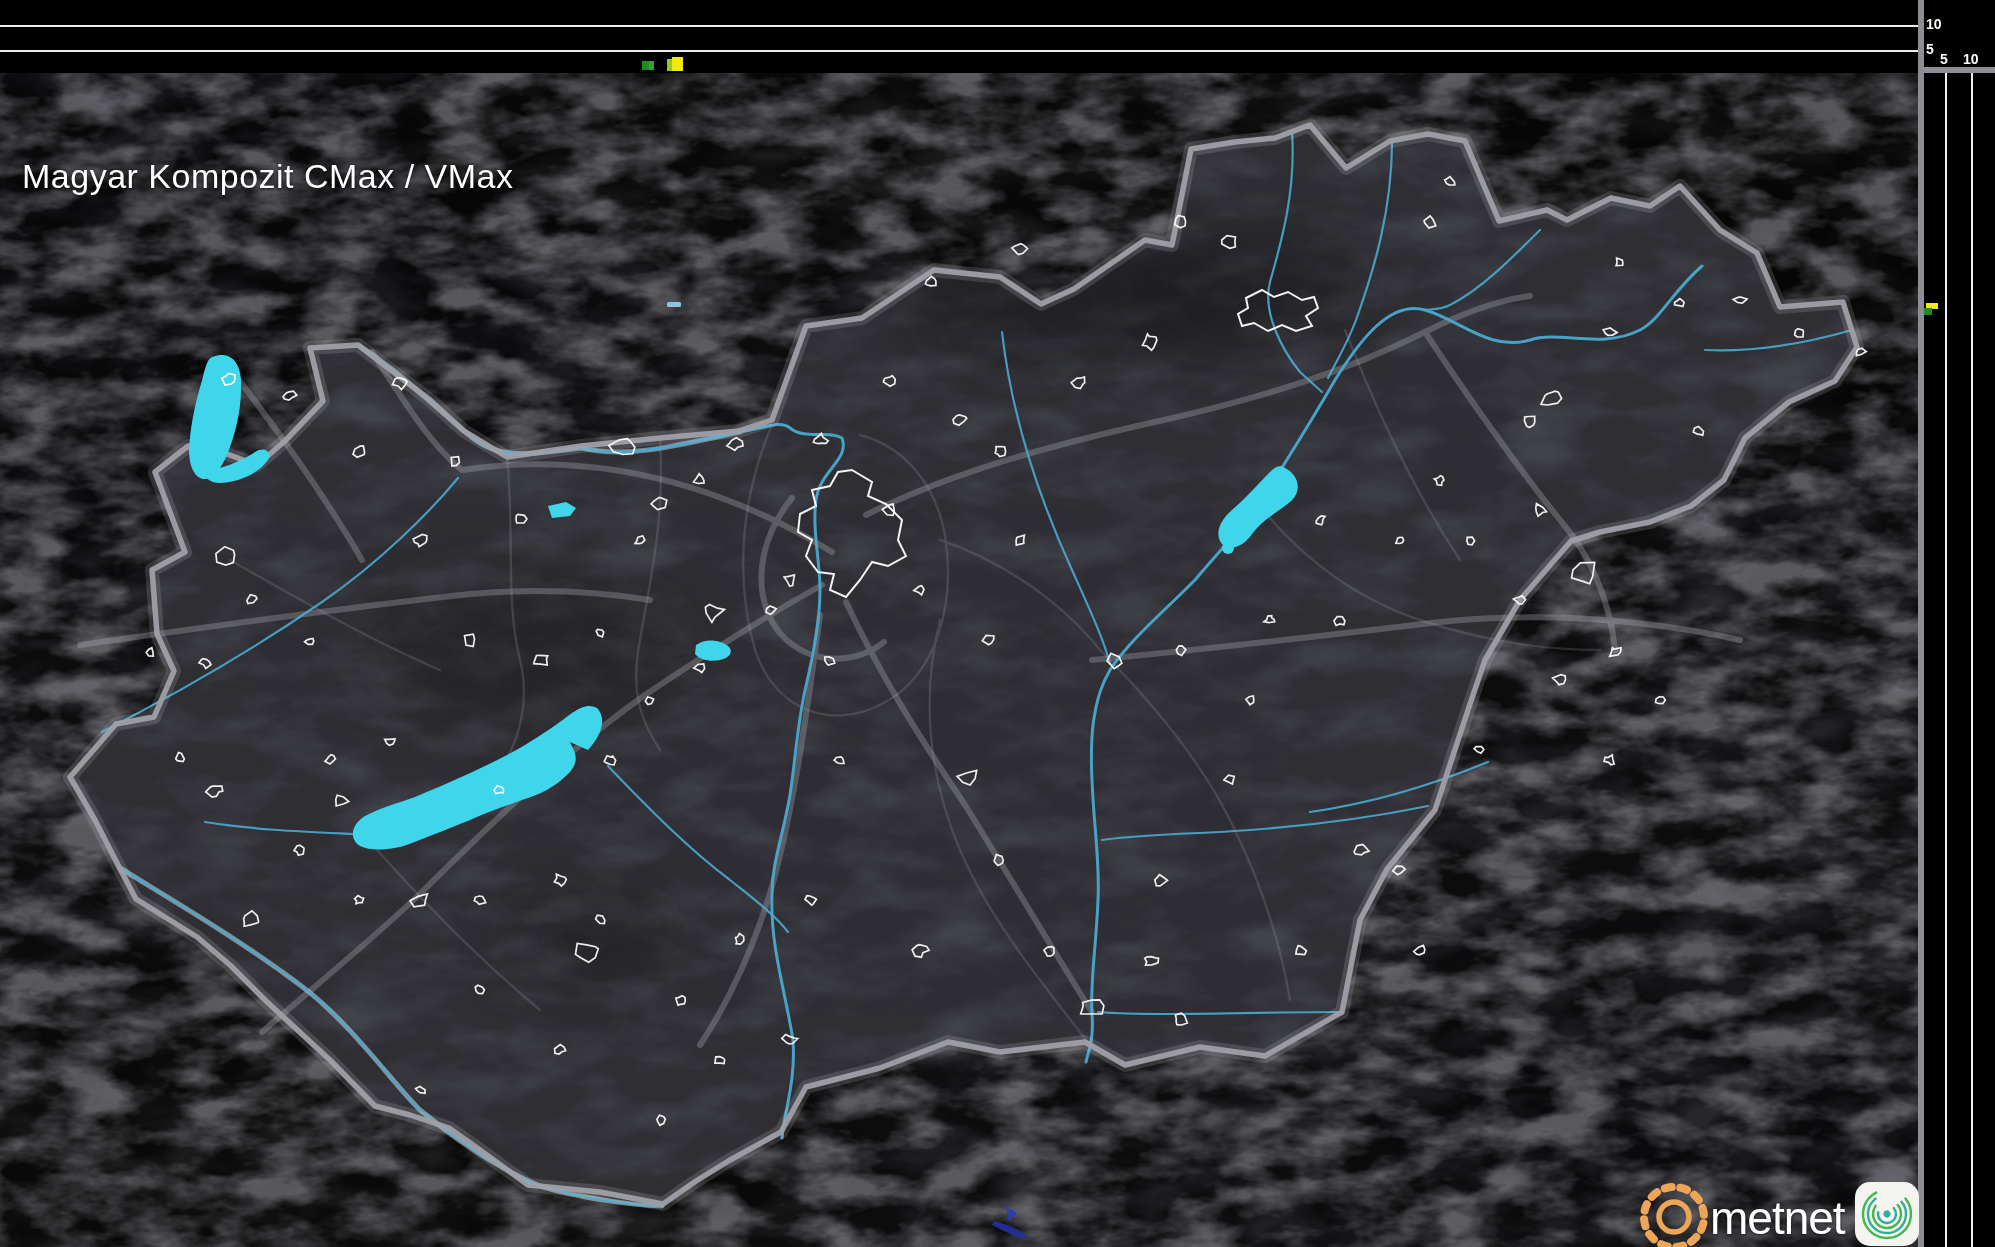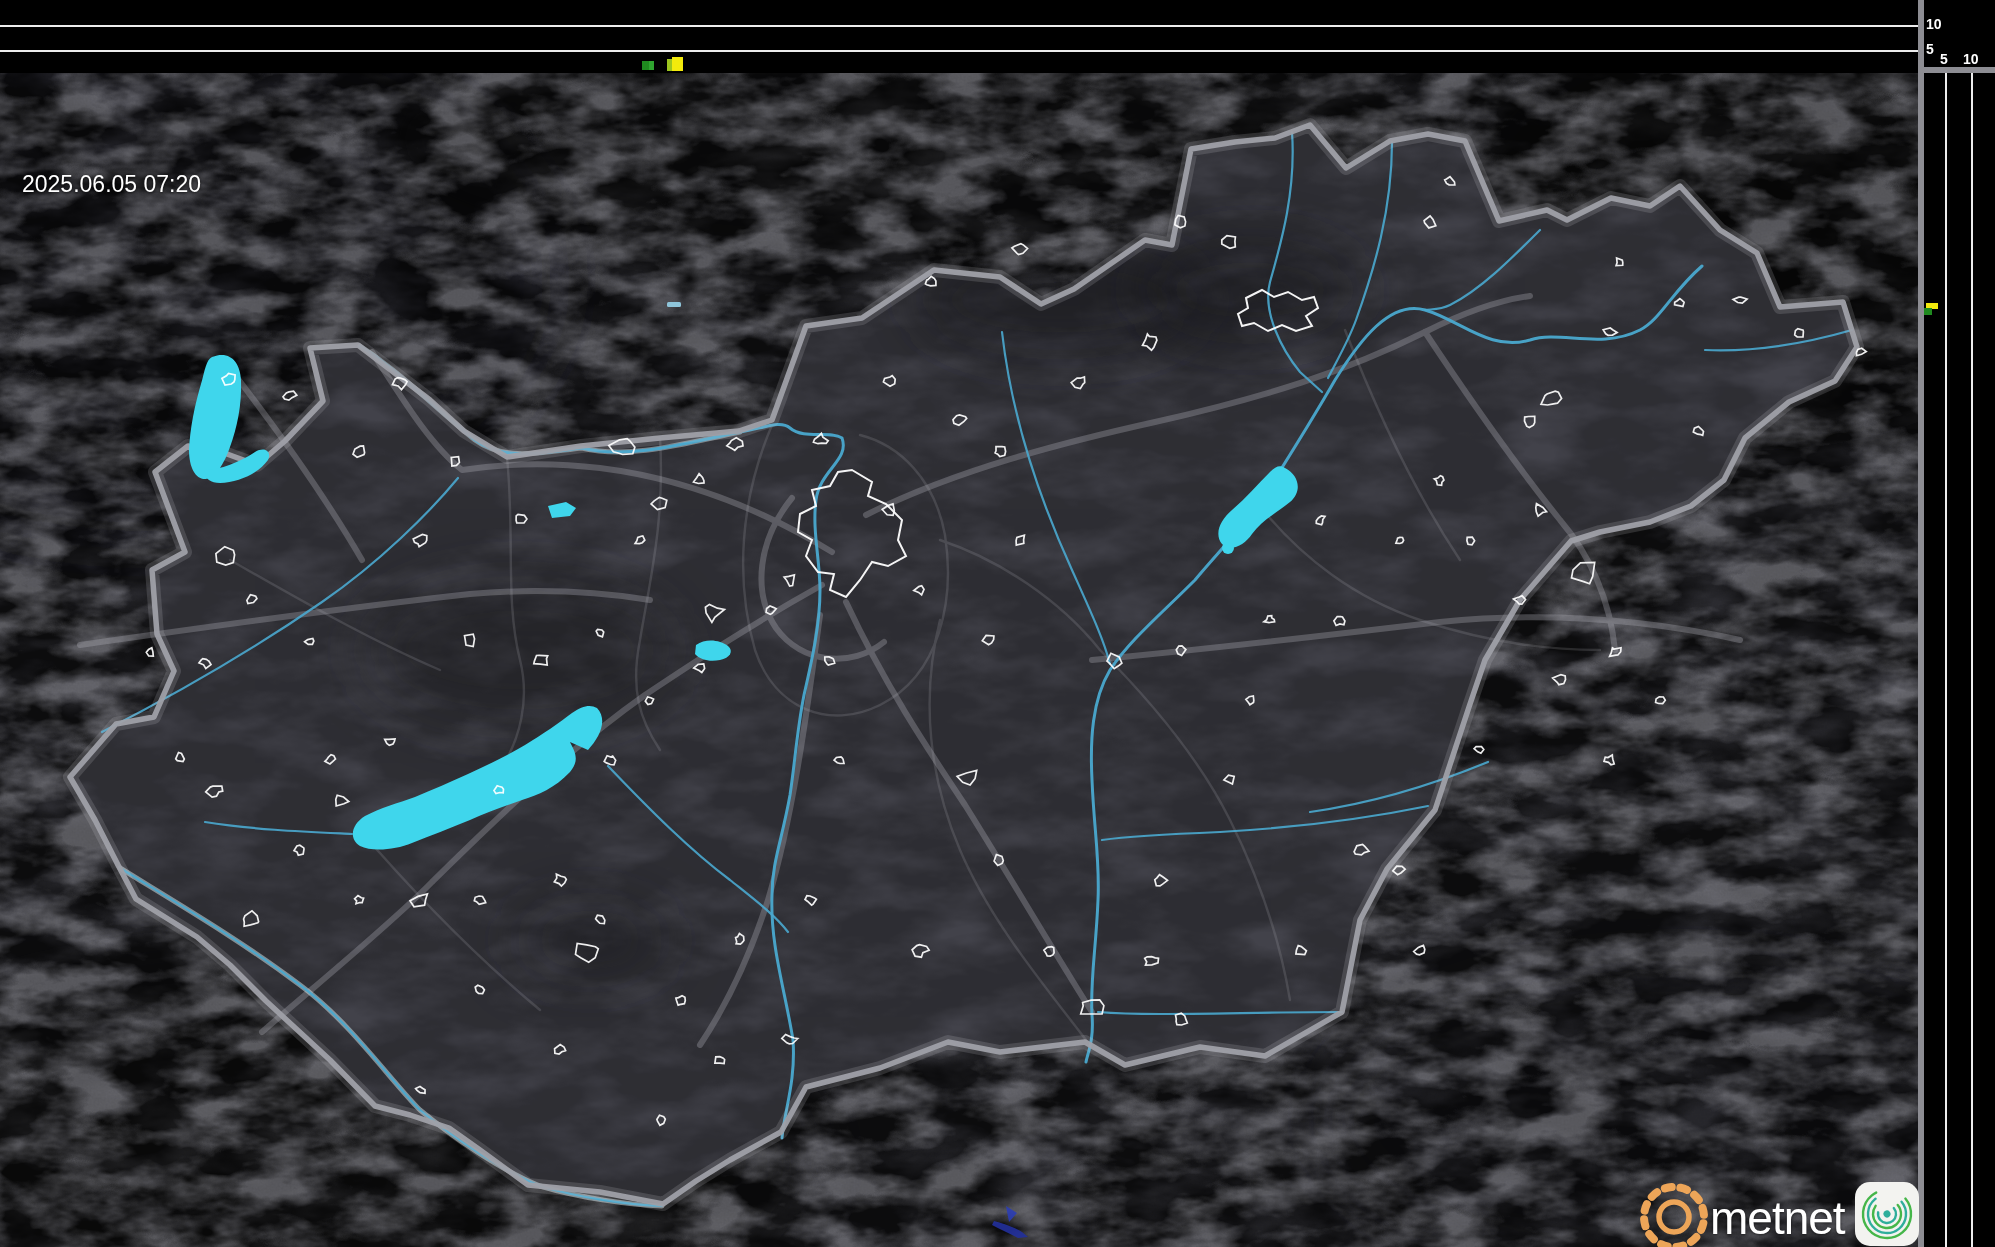--- a/index.html
+++ b/index.html
@@ -281,21 +281,21 @@
 
       <rect x="667" y="302" width="14" height="5" rx="1.5" style="fill:var(--map-echo)"></rect>
 
       <g>
         <path d="M1006,1206 l11,7 -8,9 z" fill="#2b3db4" opacity=".9"></path>
         <path d="M994,1221 c8,2 20,6 28,11 l6,5 -10,1 c-8,-4 -18,-9 -26,-13 z" fill="#22309c" opacity=".9"></path>
       </g>
     </svg>
 
     <div class="title-block">
-      <div class="ts">2025.06.05 07:20</div>
+      <h1>Magyar Kompozit CMax / VMax</h1>
     </div>
 
     <div class="logo">
       <svg width="84" height="88" style="left:0;top:0">
         <g transform="rotate(12 42 46)">
           <circle cx="42" cy="46" r="30" fill="none" style="stroke:var(--logo-orange)" stroke-width="8" stroke-dasharray="7 8.7" stroke-linecap="round"></circle>
         </g>
         <circle cx="42" cy="46" r="15" fill="none" style="stroke:var(--logo-orange)" stroke-width="5.5"></circle>
       </svg>
       <span class="word">metnet</span>

